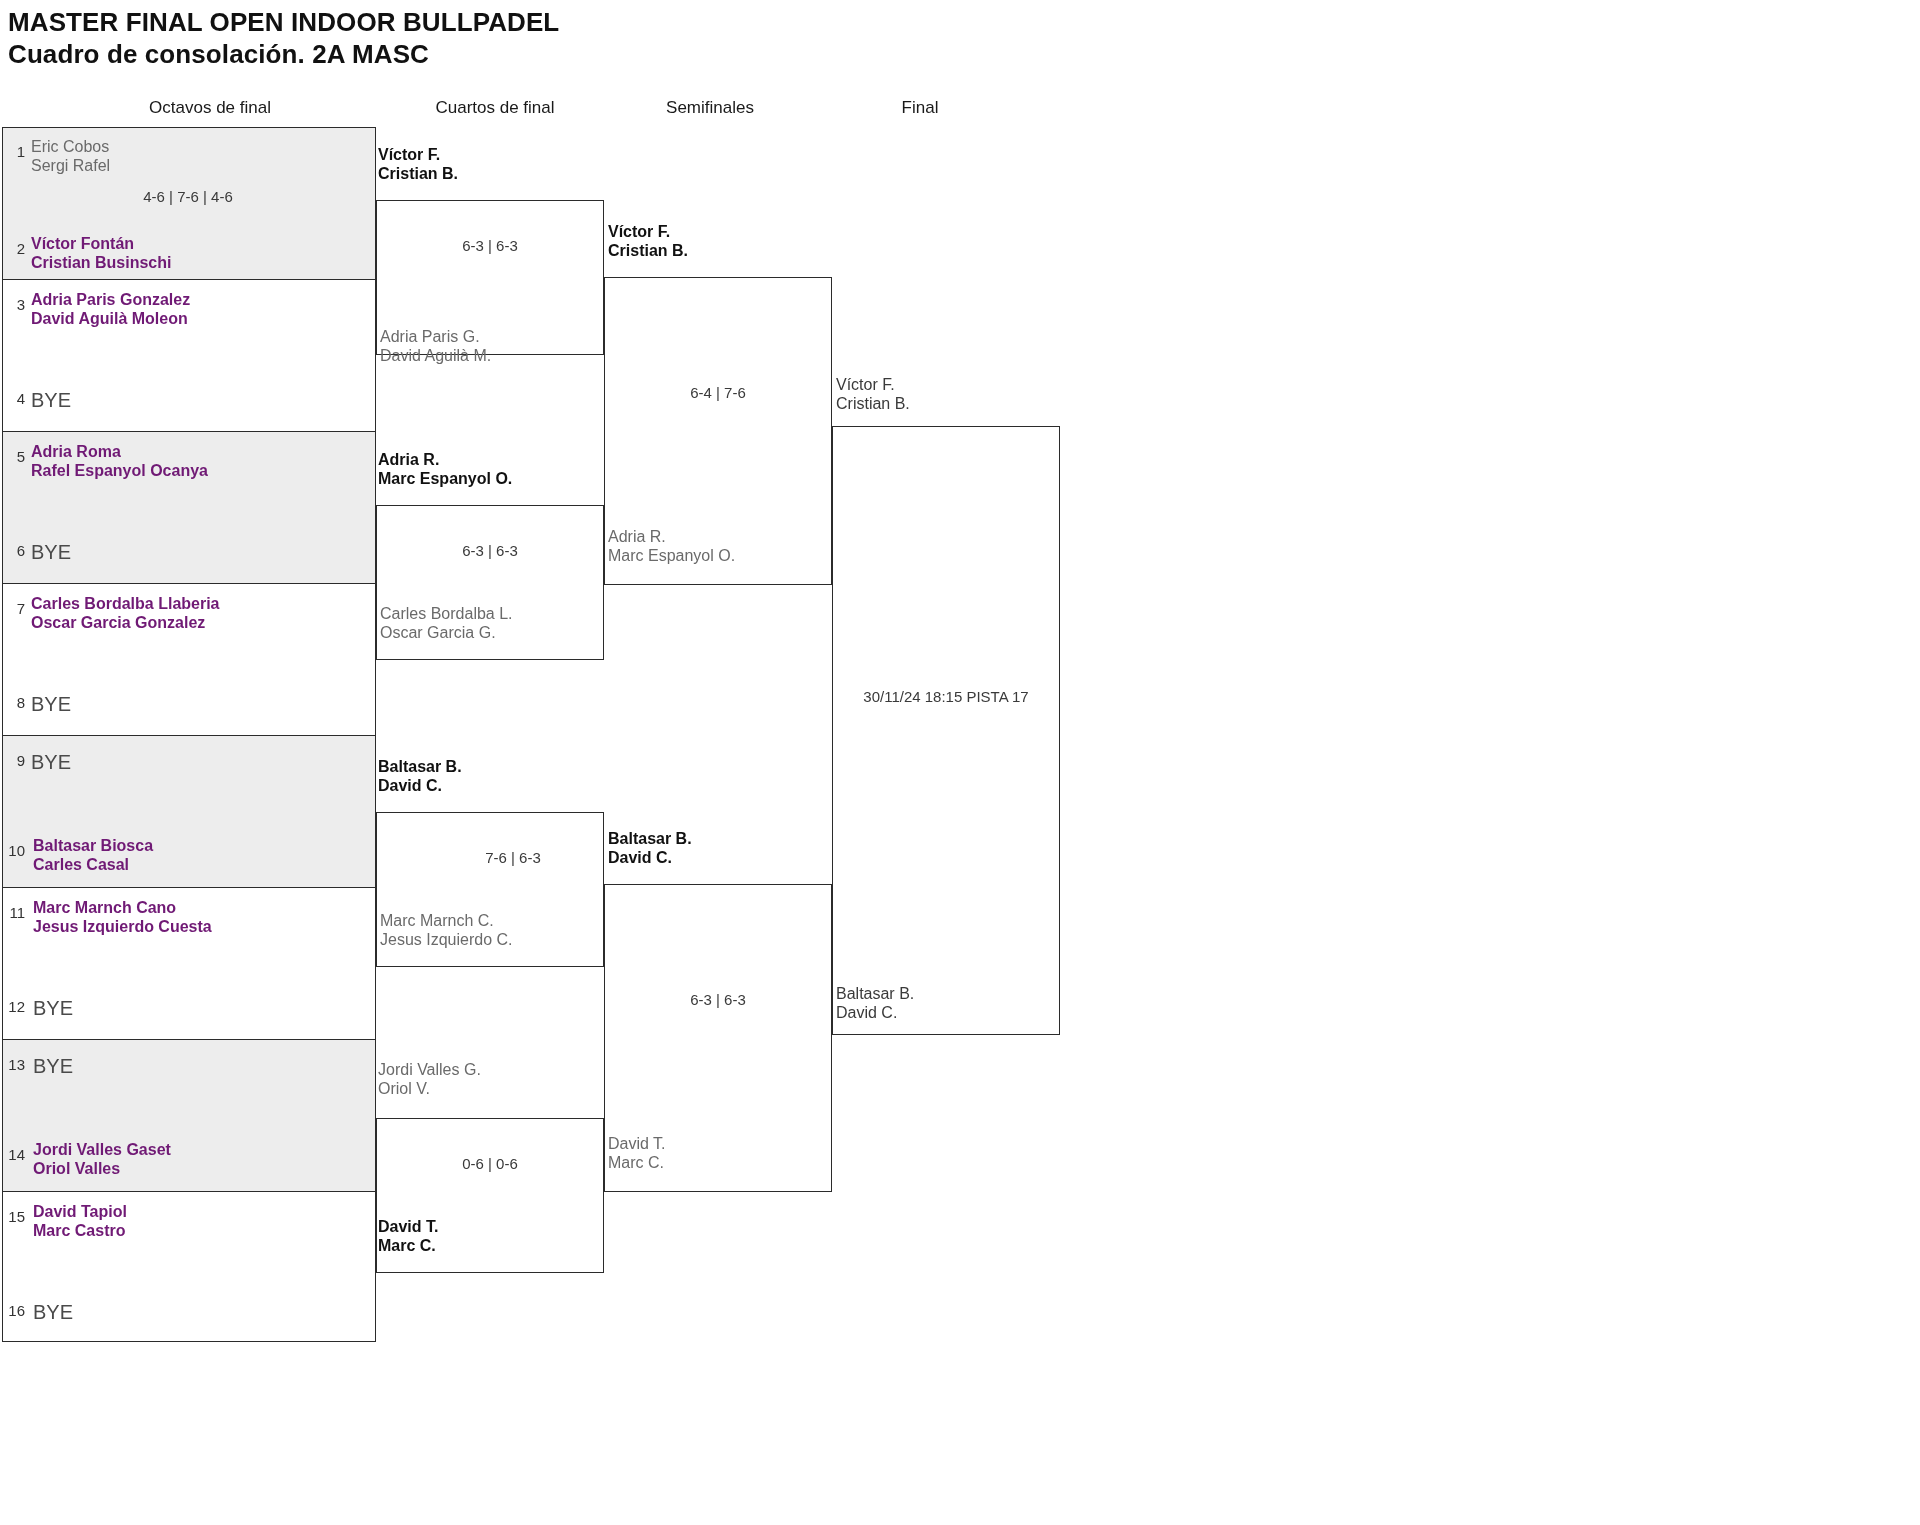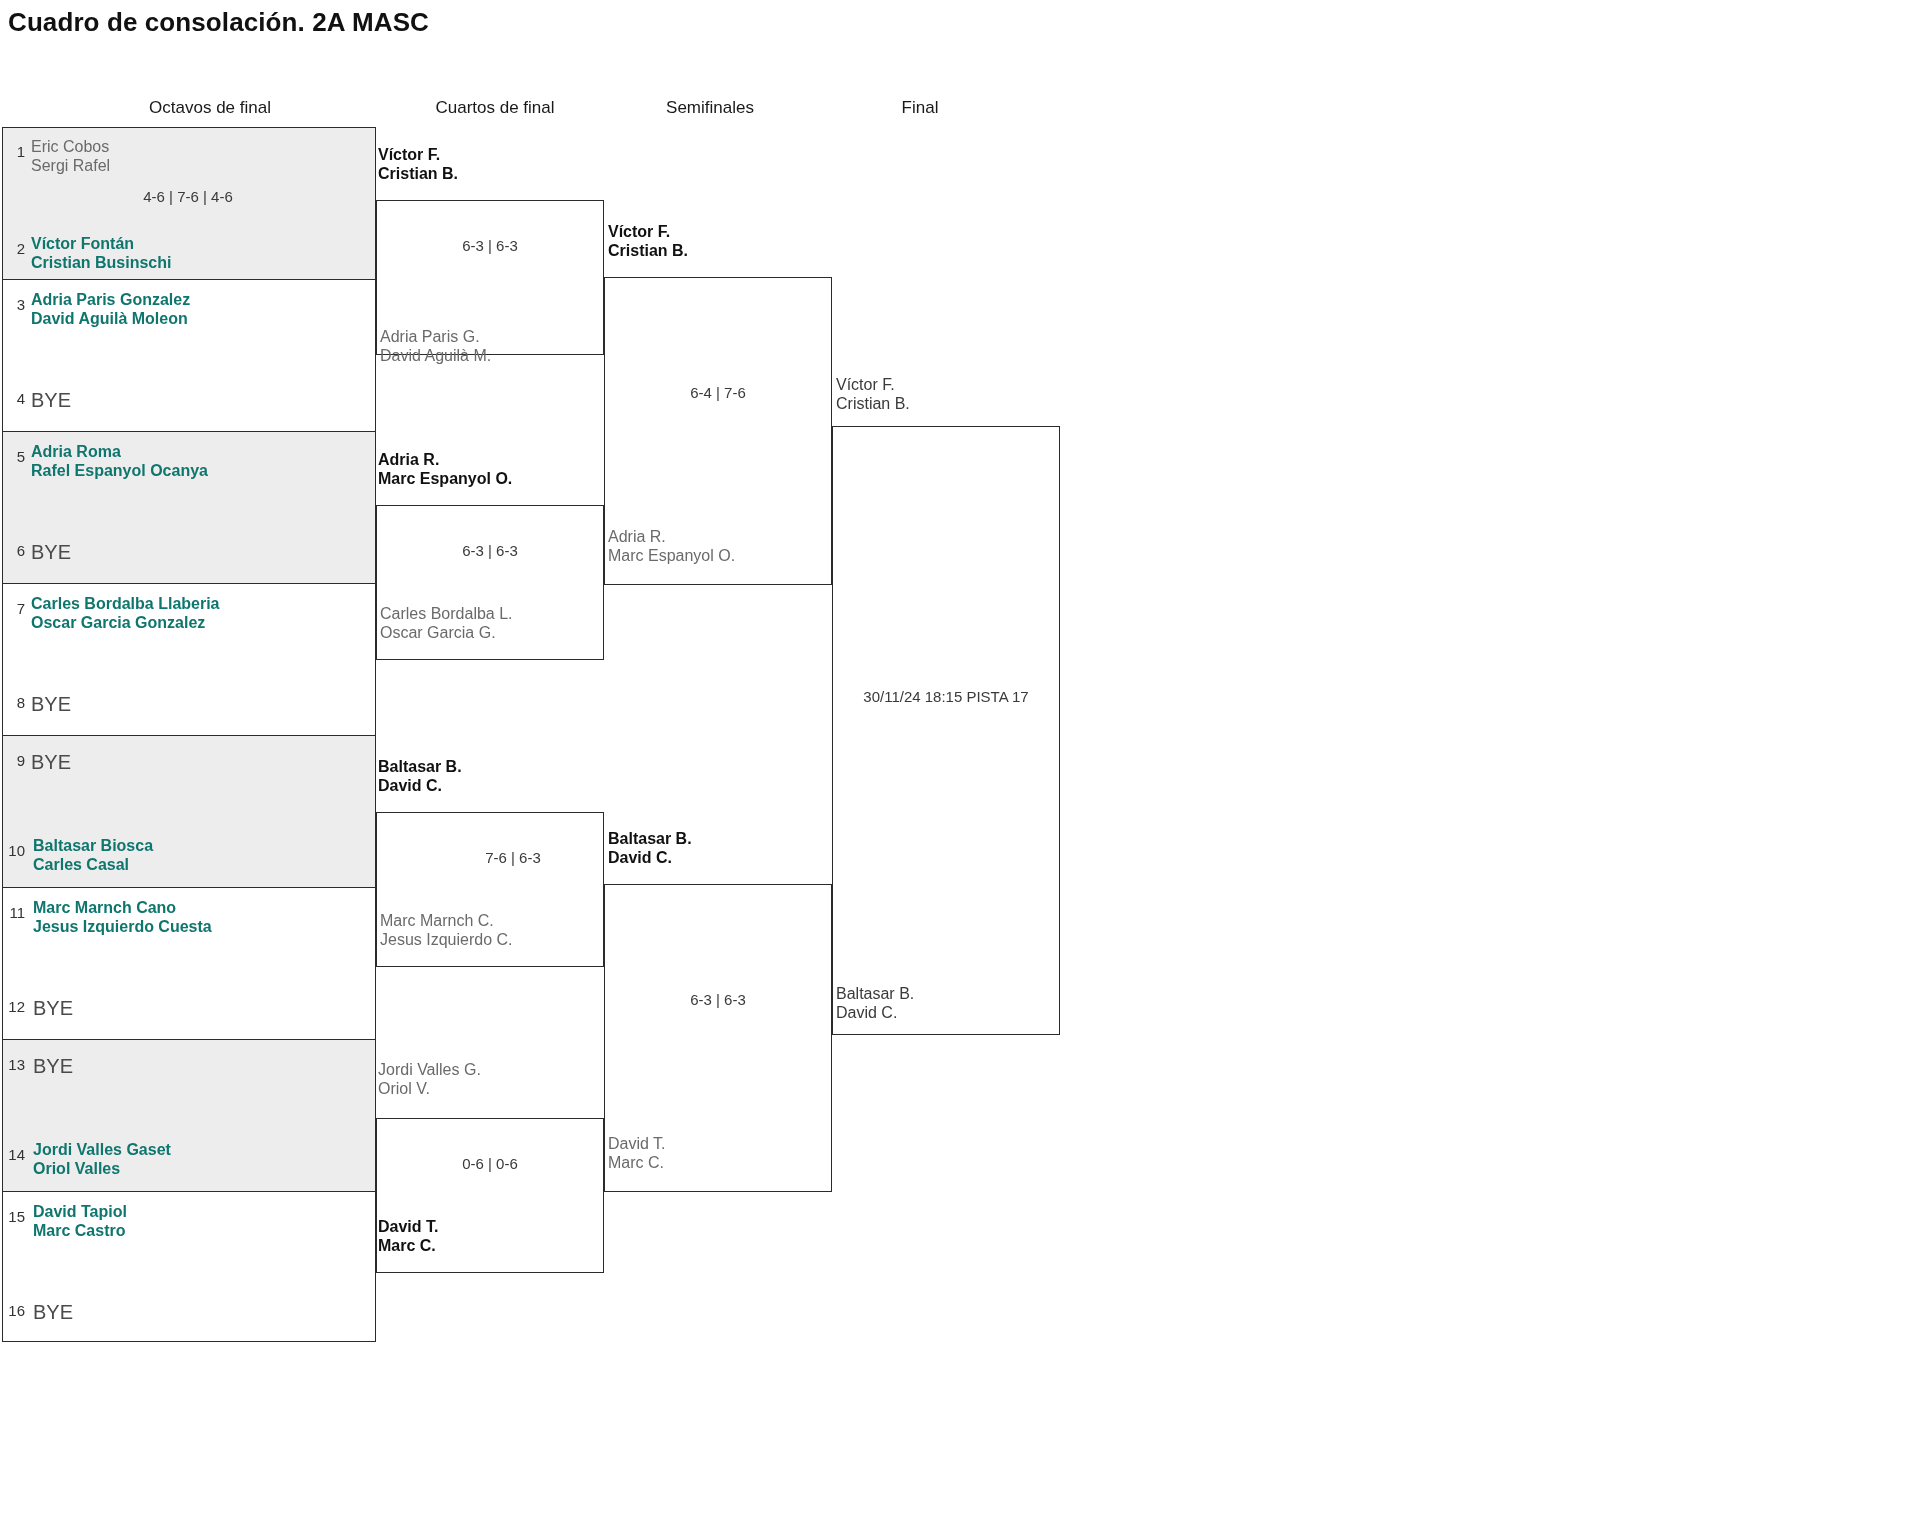--- a/index.html
+++ b/index.html
@@ -92,21 +92,21 @@
     color: #333333;
     text-align: right;
     width: 22px;
   }
   .players {
     position: absolute;
     font-size: 16px;
     line-height: 19px;
     white-space: nowrap;
   }
-  .players.winner { color: #0f766e; font-weight: bold; }
+  .players.winner { color: #701a75; font-weight: bold; }
   .players.loser  { color: #6a6a6a; font-weight: normal; }
   .bye {
     position: absolute;
     font-size: 20px;
     color: #4a4a4a;
     white-space: nowrap;
   }
 
   .score {
     position: absolute;
@@ -131,20 +131,21 @@
   .name-label.winner { color: #111111; font-weight: bold; }
   .name-label.loser  { color: #6a6a6a; font-weight: normal; }
   .name-label.pending { color: #3a3a3a; font-weight: normal; }
 </style>
 </head>
 <body>
 
 <div id="page">
 
   <div class="title-block">
+    <div class="title-line1">MASTER FINAL OPEN INDOOR BULLPADEL</div>
     <div class="title-line2">Cuadro de consolación. 2A MASC</div>
   </div>
 
 
   <div class="round-header" style="left:60px;  top:98px; width:300px;">Octavos de final</div>
   <div class="round-header" style="left:345px; top:98px; width:300px;">Cuartos de final</div>
   <div class="round-header" style="left:570px; top:98px; width:280px;">Semifinales</div>
   <div class="round-header" style="left:805px; top:98px; width:230px;">Final</div>
 
   <div class="r1-box" style="left:2px; top:127px; width:374px; height:1215px;">

